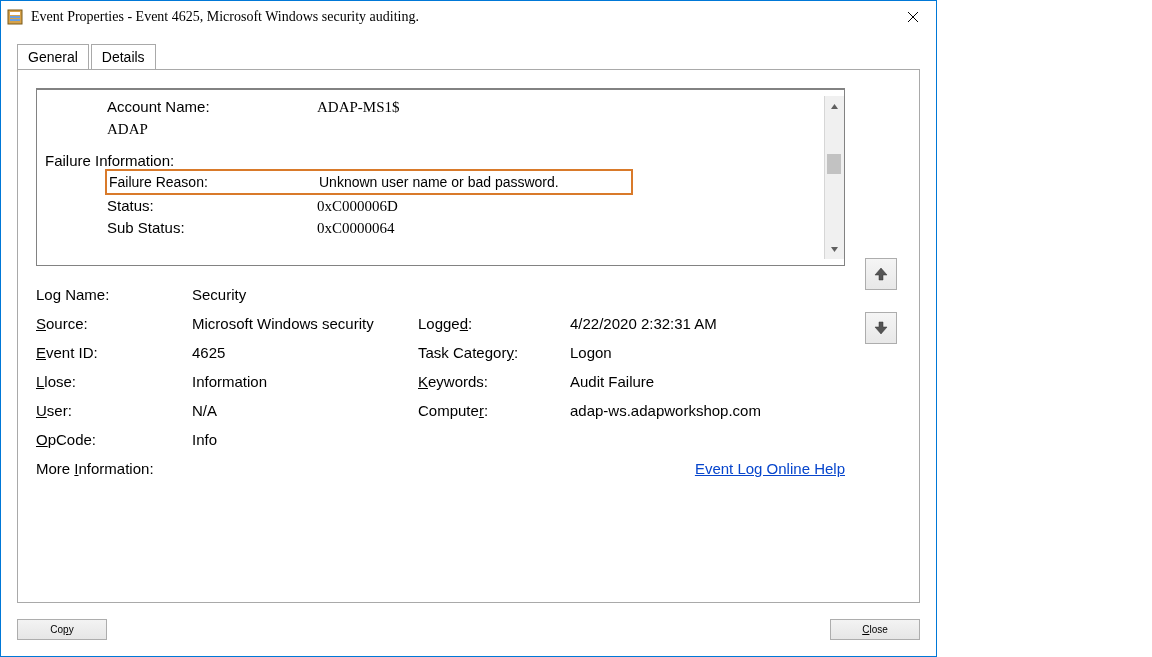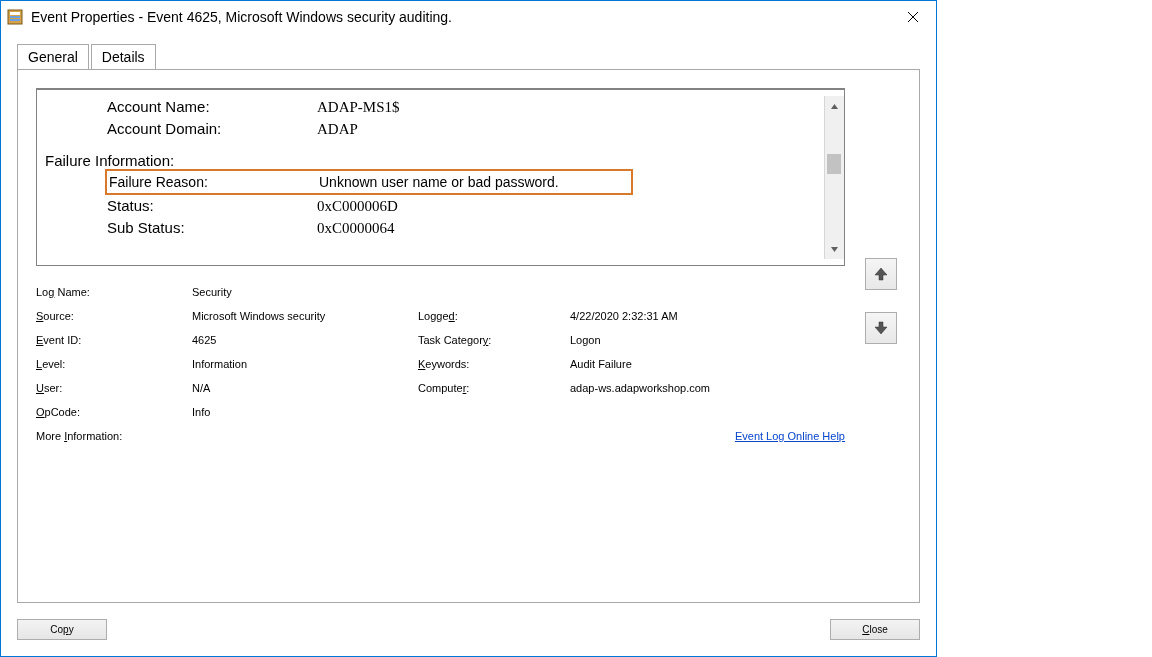--- a/index.html
+++ b/index.html
@@ -29,20 +29,21 @@
     width: 16px; height: 16px;
     margin-right: 8px;
     display: inline-flex;
     align-items: center;
     justify-content: center;
   }
   .titlebar .title {
     flex: 1;
     font-size: 14px;
     color: #000;
+    font-family: Liberation Serif, serif;
   }
   .titlebar .close {
     width: 46px;
     height: 31px;
     display: flex;
     align-items: center;
     justify-content: center;
     cursor: pointer;
   }
   .titlebar .close svg { width: 12px; height: 12px; }
@@ -154,21 +155,21 @@
     width: 14px;
     height: 20px;
     background: #c2c2c2;
   }
 
   .meta-grid {
     display: grid;
     grid-template-columns: 150px 220px 146px auto;
     row-gap: 12px;
     column-gap: 6px;
-    font-size: 11px;
+    font-size: 15px;
   }
   .meta-grid .lbl { color: #000; }
   .meta-grid .lbl .ak { text-decoration: underline; }
   .meta-grid .link { color: #0645cc; text-decoration: underline; cursor: pointer; }
 
   .nav-btn {
     width: 32px; height: 32px;
     border: 1px solid #adadad;
     background: linear-gradient(#f5f5f5,#e8e8e8);
     display: flex;
@@ -230,21 +231,20 @@
       <div class="inner-columns">
         <div class="left-col">
 
           <div class="details-box">
             <div class="details-scroll">
               <div class="details-line details-indent">
                 <span class="details-label">Account Name:</span>
                 <span class="details-value">ADAP-MS1$</span>
               </div>
               <div class="details-line details-indent">
-                <span class="details-label">Account Domain:</span>
                 <span class="details-value">ADAP</span>
               </div>
               <div class="section-header">Failure Information:</div>
               <div class="hl-row">
                 <span class="details-label">Failure Reason:</span>
                 <span>Unknown user name or bad password.</span>
               </div>
               <div class="details-line details-indent">
                 <span class="details-label">Status:</span>
                 <span class="details-value">0xC000006D</span>
@@ -278,21 +278,21 @@
             <div class="lbl"><span class="ak">S</span><span>ource:</span></div>
             <div>Microsoft Windows security</div>
             <div class="lbl"><span>Logge</span><span class="ak">d</span><span>:</span></div>
             <div>4/22/2020 2:32:31 AM</div>
 
             <div class="lbl"><span class="ak">E</span><span>vent ID:</span></div>
             <div>4625</div>
             <div class="lbl"><span>Task Categor</span><span class="ak">y</span><span>:</span></div>
             <div>Logon</div>
 
-            <div class="lbl"><span class="ak">L</span><span>evel:</span></div>
+            <div class="lbl"><span class="ak">L</span><span>lose:</span></div>
             <div>Information</div>
             <div class="lbl"><span class="ak">K</span><span>eywords:</span></div>
             <div>Audit Failure</div>
 
             <div class="lbl"><span class="ak">U</span><span>ser:</span></div>
             <div>N/A</div>
             <div class="lbl"><span>Compute</span><span class="ak">r</span><span>:</span></div>
             <div>adap-ws.adapworkshop.com</div>
 
             <div class="lbl"><span class="ak">O</span><span>pCode:</span></div>

